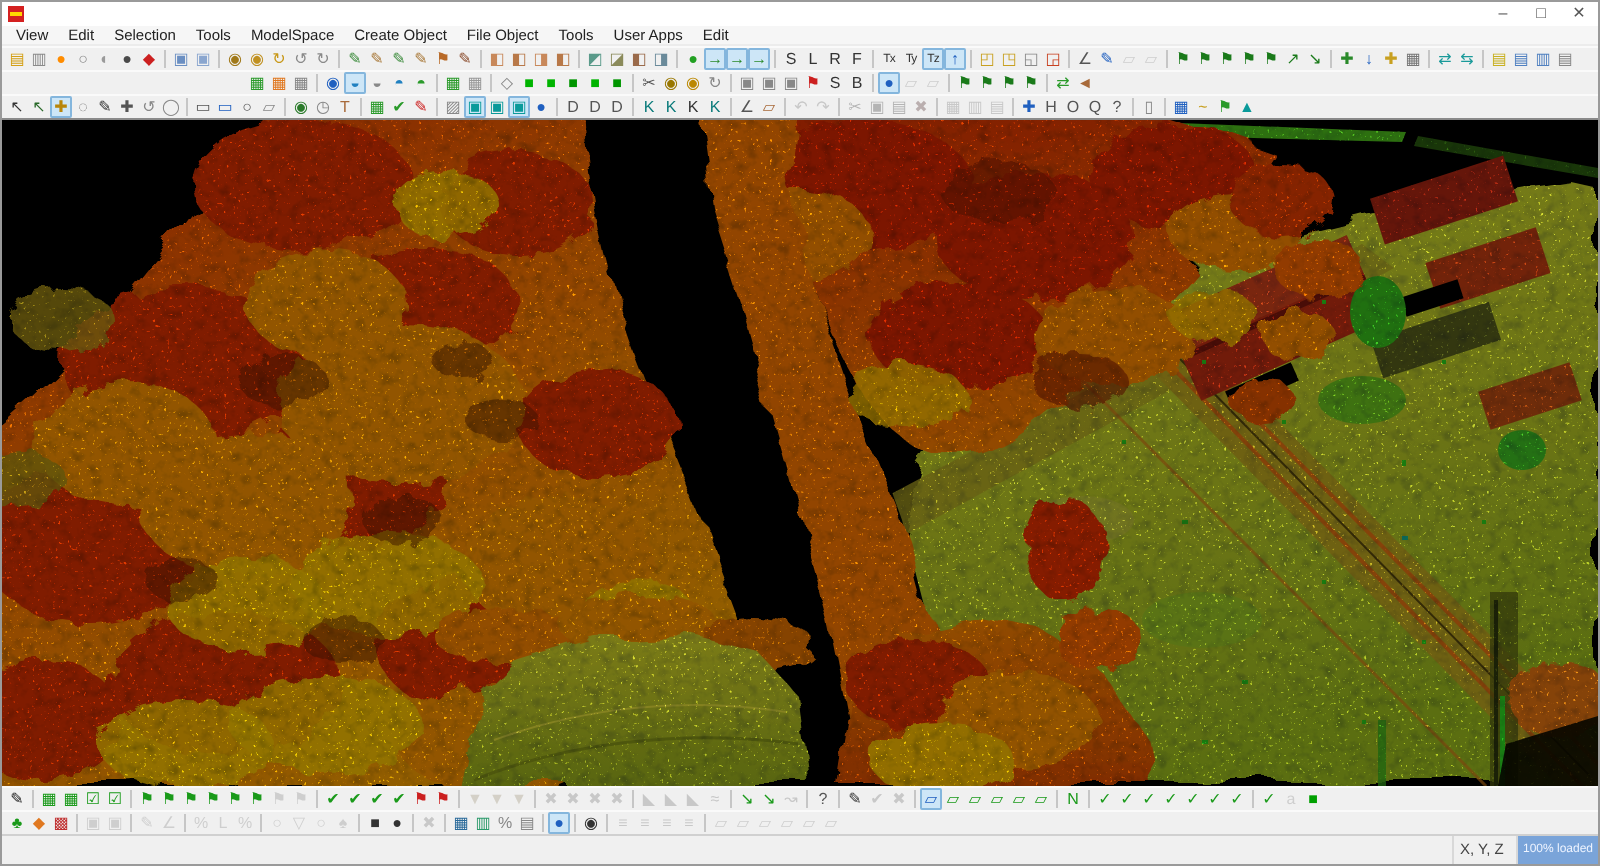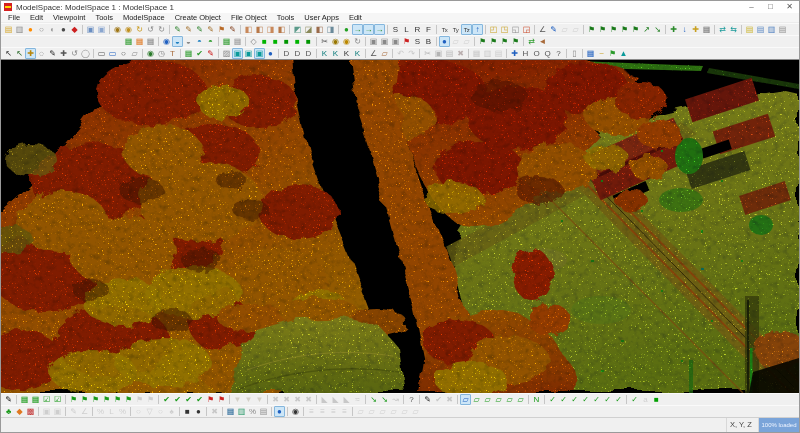--- a/index.html
+++ b/index.html
@@ -40,32 +40,31 @@
   .status-coords{width:32px;padding:2px 0 0 3px;border-right:1px solid #d8d8d8;white-space:nowrap}
   .status-progress{width:40px;background:#7aa4d9;color:#eef4ff;font-size:6px;line-height:14px;text-align:center;white-space:nowrap;overflow:hidden}
 </style>
 </head>
 <body>
 
 <div class="app">
 
   <div class="titlebar">
     <span class="app-icon"></span>
-    <span class="title-text">ModelSpace: ModelSpace 1 : ModelSpace 1</span>
     <span class="win-btns" id="win-btns">
         <span class="win-btn">–</span>
         <span class="win-btn">□</span>
         <span class="win-btn">✕</span>
       </span>
   </div>
 
   <div class="menubar" id="menubar">
-      <span class="menu-item">File</span>
+      <span class="menu-item">View</span>
       <span class="menu-item">Edit</span>
-      <span class="menu-item">Viewpoint</span>
+      <span class="menu-item">Selection</span>
       <span class="menu-item">Tools</span>
       <span class="menu-item">ModelSpace</span>
       <span class="menu-item">Create Object</span>
       <span class="menu-item">File Object</span>
       <span class="menu-item">Tools</span>
       <span class="menu-item">User Apps</span>
       <span class="menu-item">Edit</span>
     </div>
 
   <div class="toolbar" id="tb-top1">

